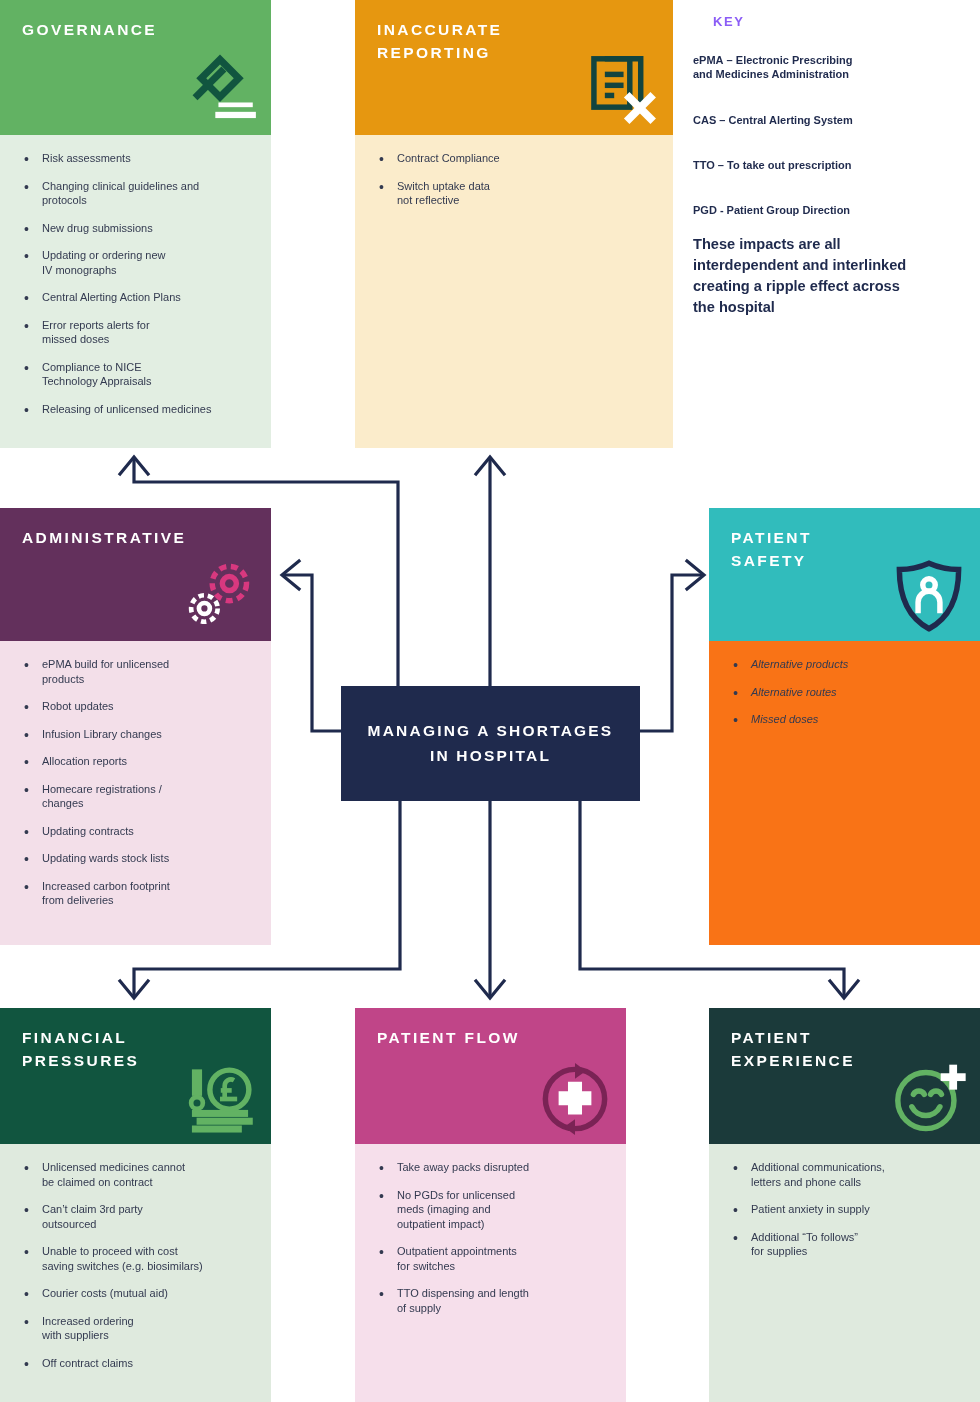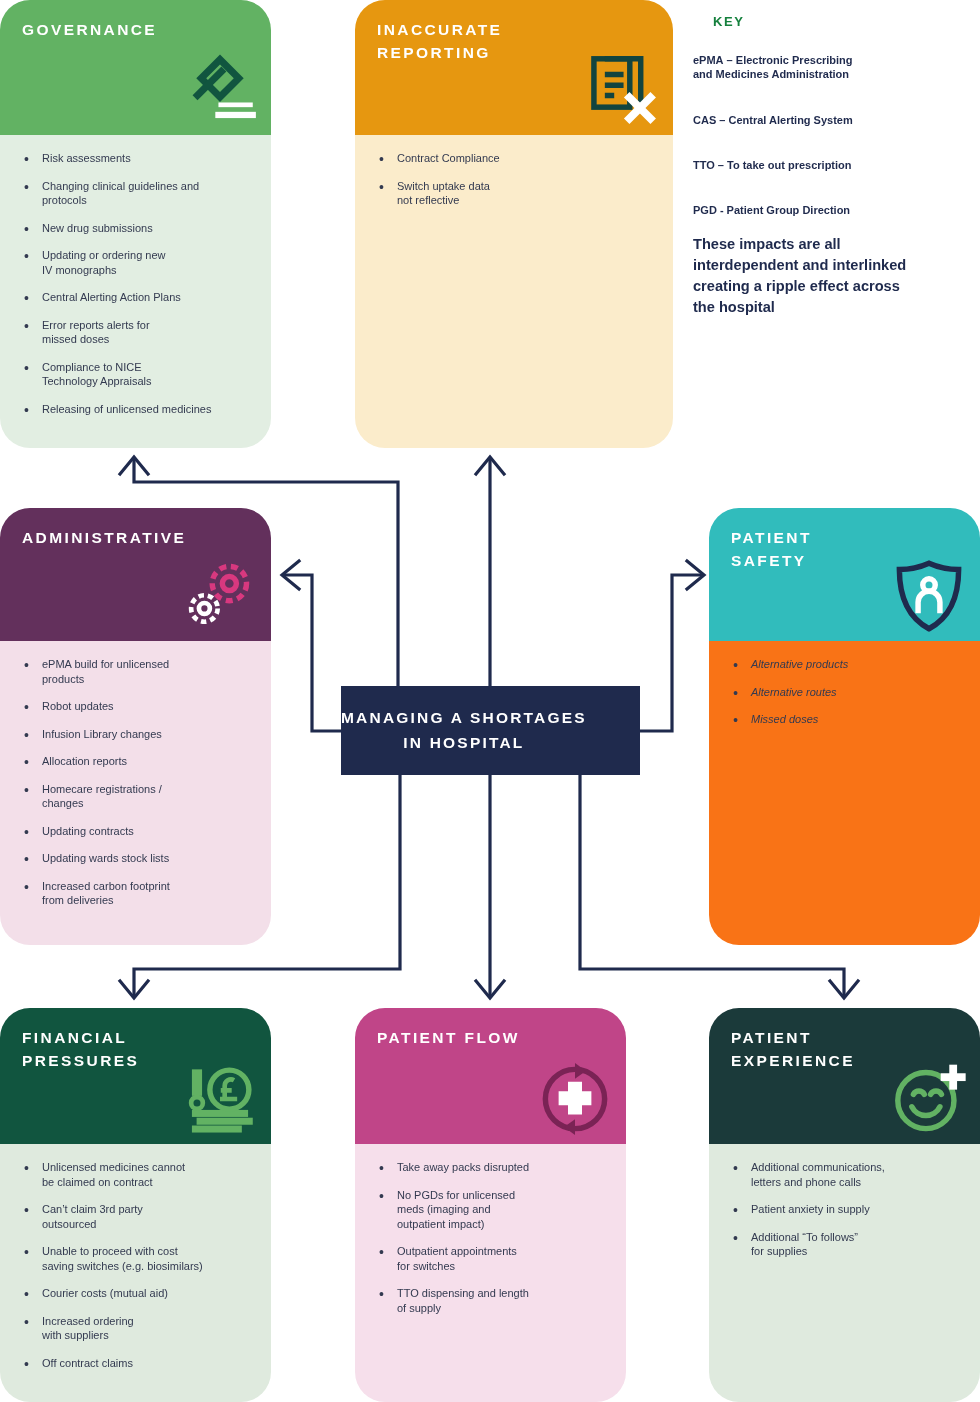--- a/index.html
+++ b/index.html
@@ -14,21 +14,20 @@
   
   .connectors { position: absolute; left: 0; top: 0; width: 980px; height: 1402px; z-index: 1; }
 
   
   .card {
     position: absolute;
     z-index: 2;
     display: flex;
     flex-direction: column;
     overflow: hidden;
-    border-radius: 30px;
   }
   .card-header {
     position: relative;
     flex: 0 0 auto;
     padding: 18px 22px 0 22px;
   }
   .card-title {
     color: #ffffff;
     font-size: 15.5px;
     font-weight: 700;
@@ -94,45 +93,45 @@
   #card-patient-flow .card-body   { background: #f6dfeb; }
 
   #card-patient-exp     { left: 709px; top: 1008px; width: 271px; height: 394px; }
   #card-patient-exp .card-header { height: 136px; background: #1b3a3a; }
   #card-patient-exp .card-body   { background: #dfeade; }
 
   
   #centre-node {
     position: absolute;
     left: 341px; top: 686px;
-    width: 299px; height: 89px;
+    width: 299px; height: 115px;
     background: #1f2a4d;
     z-index: 3;
-    display: flex; align-items: center; 
+    display: flex; align-items: center; justify-content: center;
     text-align: center;
   }
   #centre-node .centre-label {
     color: #ffffff;
     font-size: 15.5px;
     font-weight: 700;
     letter-spacing: 2.2px;
     line-height: 1.55;
     text-transform: uppercase;
     white-space: pre-line;
   }
 
   
   #key-panel {
     position: absolute;
     left: 693px; top: 14px;
     width: 282px;
     z-index: 2;
   }
   #key-panel .key-heading {
-    color: #15803d;
+    color: #8b5cf6;
     font-size: 13px;
     font-weight: 700;
     letter-spacing: 1.6px;
     margin-bottom: 9px;
     text-transform: uppercase;
     padding-left: 20px;
   }
   #key-panel .key-entry {
     font-size: 11px;
     line-height: 1.33;

